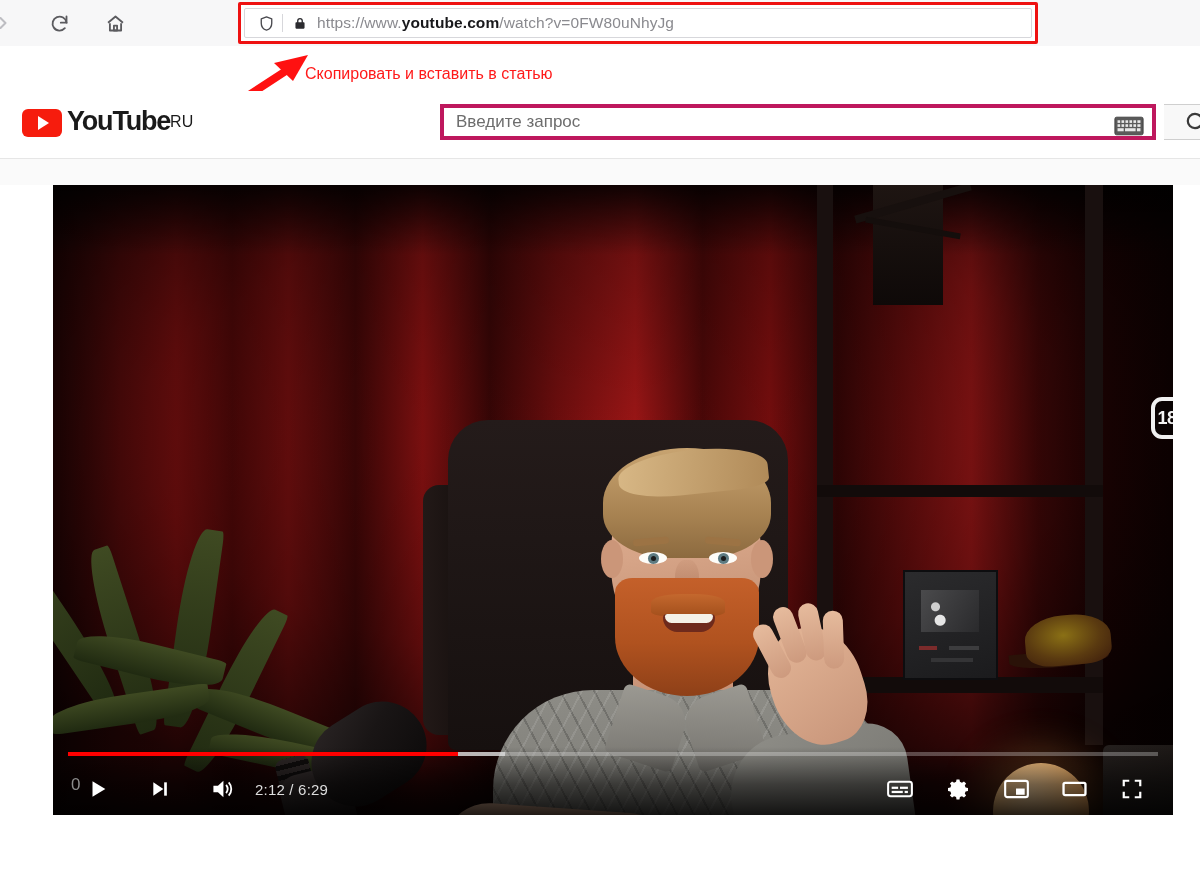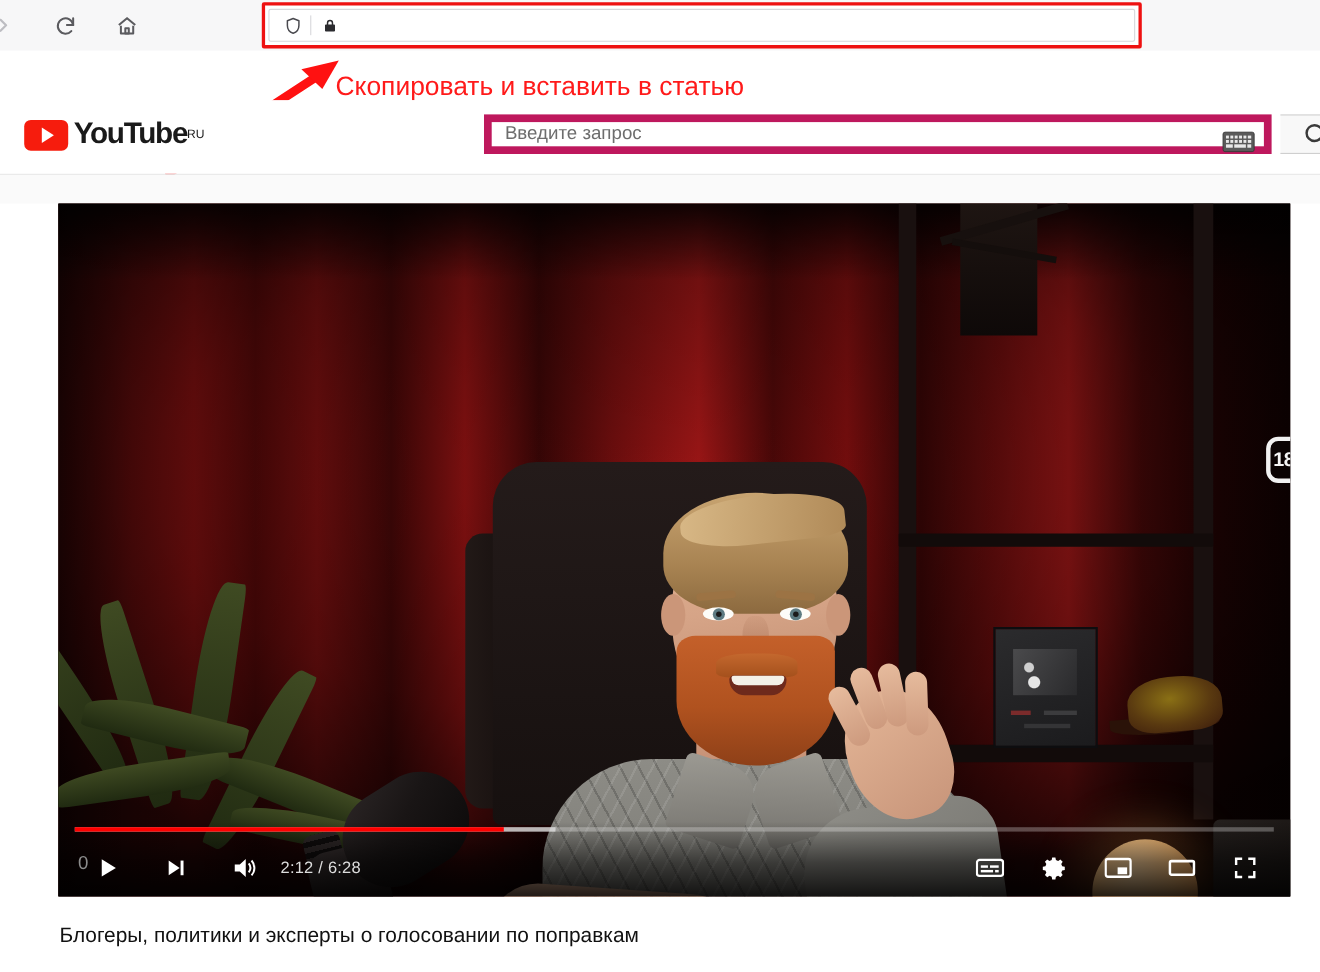--- a/index.html
+++ b/index.html
@@ -54,44 +54,44 @@
     display: flex; align-items: center; justify-content: center; }
   .yt-bm::after { content: ""; border-left: 8px solid #fff;
     border-top: 5px solid transparent; border-bottom: 5px solid transparent;
     margin-left: 2px; }
   .tt-bm { width: 25px; height: 25px; background: #0b0b0b; border-radius: 6px;
     position: relative; display:flex; align-items:center; justify-content:center; }
 
   
   .annot-text {
     position: absolute; left: 305px; top: 65px;
-    font-size: 24px; color: #ff1a1a; white-space: nowrap;
+    font-size: 16px; color: #ff1a1a; white-space: nowrap;
     font-family: "Liberation Sans", sans-serif;
   }
   .annot-arrow { position: absolute; left: 140px; top: 45px; width: 180px; height: 125px; }
 
   
   .yt-header {
     position: absolute; left: 0; top: 91px; width: 1200px; height: 67px;
     background: #fff; display: flex; align-items: center;
   }
   .yt-logo { position: absolute; left: 22px; top: 14px;
     display: flex; align-items: center; }
   .yt-play-box { width: 40px; height: 28px; background: #f61c0d; border-radius: 6px;
     display: flex; align-items: center; justify-content: center; margin-top: 3px; }
   .yt-play-box::after { content: ""; border-left: 11px solid #fff;
     border-top: 7px solid transparent; border-bottom: 7px solid transparent; margin-left: 3px; }
   .yt-word { font-size: 27px; font-weight: 700; color: #1a1a1a;
     letter-spacing: -1.2px; margin-left: 5px; line-height: 32px;
     font-family: "Liberation Sans", sans-serif; }
-  .yt-sup { font-size: 11px; color: #1a1a1a; font-weight: 500; margin-top: 2px; }
+  .yt-sup { font-size: 16px; color: #1a1a1a; font-weight: 500; margin-top: 2px; }
 
   .search-field {
     position: absolute; left: 440px; top: 104px; width: 716px; height: 36px;
-    border: 7px solid #be185d; background: #fff; display: flex; 
+    border: 4px solid #be185d; background: #fff; display: flex; align-items: center;
   }
   .search-field .ph { font-size: 17px; color: #6d6d6d; margin-left: 12px; }
   .kbd-btn { position: absolute; right: 6px; top: 6px; width: 34px; height: 23px;
     display: flex; align-items: center; justify-content: center; }
   .search-btn {
     position: absolute; left: 1164px; top: 104px; width: 64px; height: 36px;
     border: 1px solid #cfcfcf; border-left: none; background: #f8f8f8;
     display: flex; align-items: center; justify-content: center;
   }
 
@@ -312,20 +312,21 @@
           <svg width="17" height="19" viewBox="0 0 24 24" fill="none" stroke="currentColor" stroke-width="1.9" stroke-linejoin="round">
               <path d="M12 2.6 4.6 5.4v6.1c0 5 3.2 8.6 7.4 9.9 4.2-1.3 7.4-4.9 7.4-9.9V5.4Z"></path>
             </svg>
         </span>
         <span class="divider"></span>
         <span class="lock">
           <svg width="14" height="17" viewBox="0 0 24 24" fill="currentColor">
               <path d="M7 10V7.4a5 5 0 0 1 10 0V10h1.4a1.4 1.4 0 0 1 1.4 1.4v8a1.4 1.4 0 0 1-1.4 1.4H5.6a1.4 1.4 0 0 1-1.4-1.4v-8A1.4 1.4 0 0 1 5.6 10Zm2.3 0h5.4V7.4a2.7 2.7 0 0 0-5.4 0Z"></path>
             </svg>
         </span>
+        <span class="url-text"><span>https://www.</span><b>youtube.com</b><span>/watch?v=0FW80uNhyJg</span></span>
       </div>
     </div>
   </div>
 
 
   <svg class="annot-arrow" viewBox="0 0 180 125">
     <line x1="14" y1="112" x2="155" y2="20" stroke="#ff1111" stroke-width="8" stroke-linecap="round"></line>
     <polygon points="168,10 134,18 153,36" fill="#ff1111"></polygon>
   </svg>
   <div class="annot-text">Скопировать и вставить в статью</div>
@@ -476,21 +477,21 @@
               <rect x="17" y="4" width="3.2" height="16"></rect>
             </svg>
         </div>
         <div class="ctrl-btn" style="margin-left:20px">
           <svg width="23" height="20" viewBox="0 0 24 22" fill="#fff">
               <polygon points="2,7.5 7,7.5 13,2 13,20 7,14.5 2,14.5"></polygon>
               <path d="M16 6.5a7.5 7.5 0 0 1 0 9" fill="none" stroke="#fff" stroke-width="2"></path>
               <path d="M18.8 3.6a11 11 0 0 1 0 14.8" fill="none" stroke="#fff" stroke-width="2"></path>
             </svg>
         </div>
-        <span class="time-label">2:12 / 6:28</span>
+        <span class="time-label">2:12 / 6:29</span>
 
         <div class="ctrl-right">
           <div class="ctrl-btn">
             <svg width="26" height="20" viewBox="0 0 28 20" fill="none">
                 <rect x="1.2" y="2.2" width="25.6" height="15.6" rx="2.6" stroke="#fff" stroke-width="2.2"></rect>
                 <rect x="5" y="7.5" width="7" height="2.4" fill="#fff"></rect>
                 <rect x="14" y="7.5" width="8.5" height="2.4" fill="#fff"></rect>
                 <rect x="5" y="12" width="12" height="2.4" fill="#fff"></rect>
                 <rect x="19" y="12" width="3.5" height="2.4" fill="#fff"></rect>
               </svg>
@@ -518,14 +519,13 @@
                 <polyline points="15,3 21,3 21,9"></polyline>
                 <polyline points="21,15 21,21 15,21"></polyline>
                 <polyline points="9,21 3,21 3,15"></polyline>
               </svg>
           </div>
         </div>
       </div>
     </div>
   </div>
 
-  <div class="video-title">Блогеры, политики и эксперты о голосовании по поправкам</div>
 </div>
 
 </body></html>

